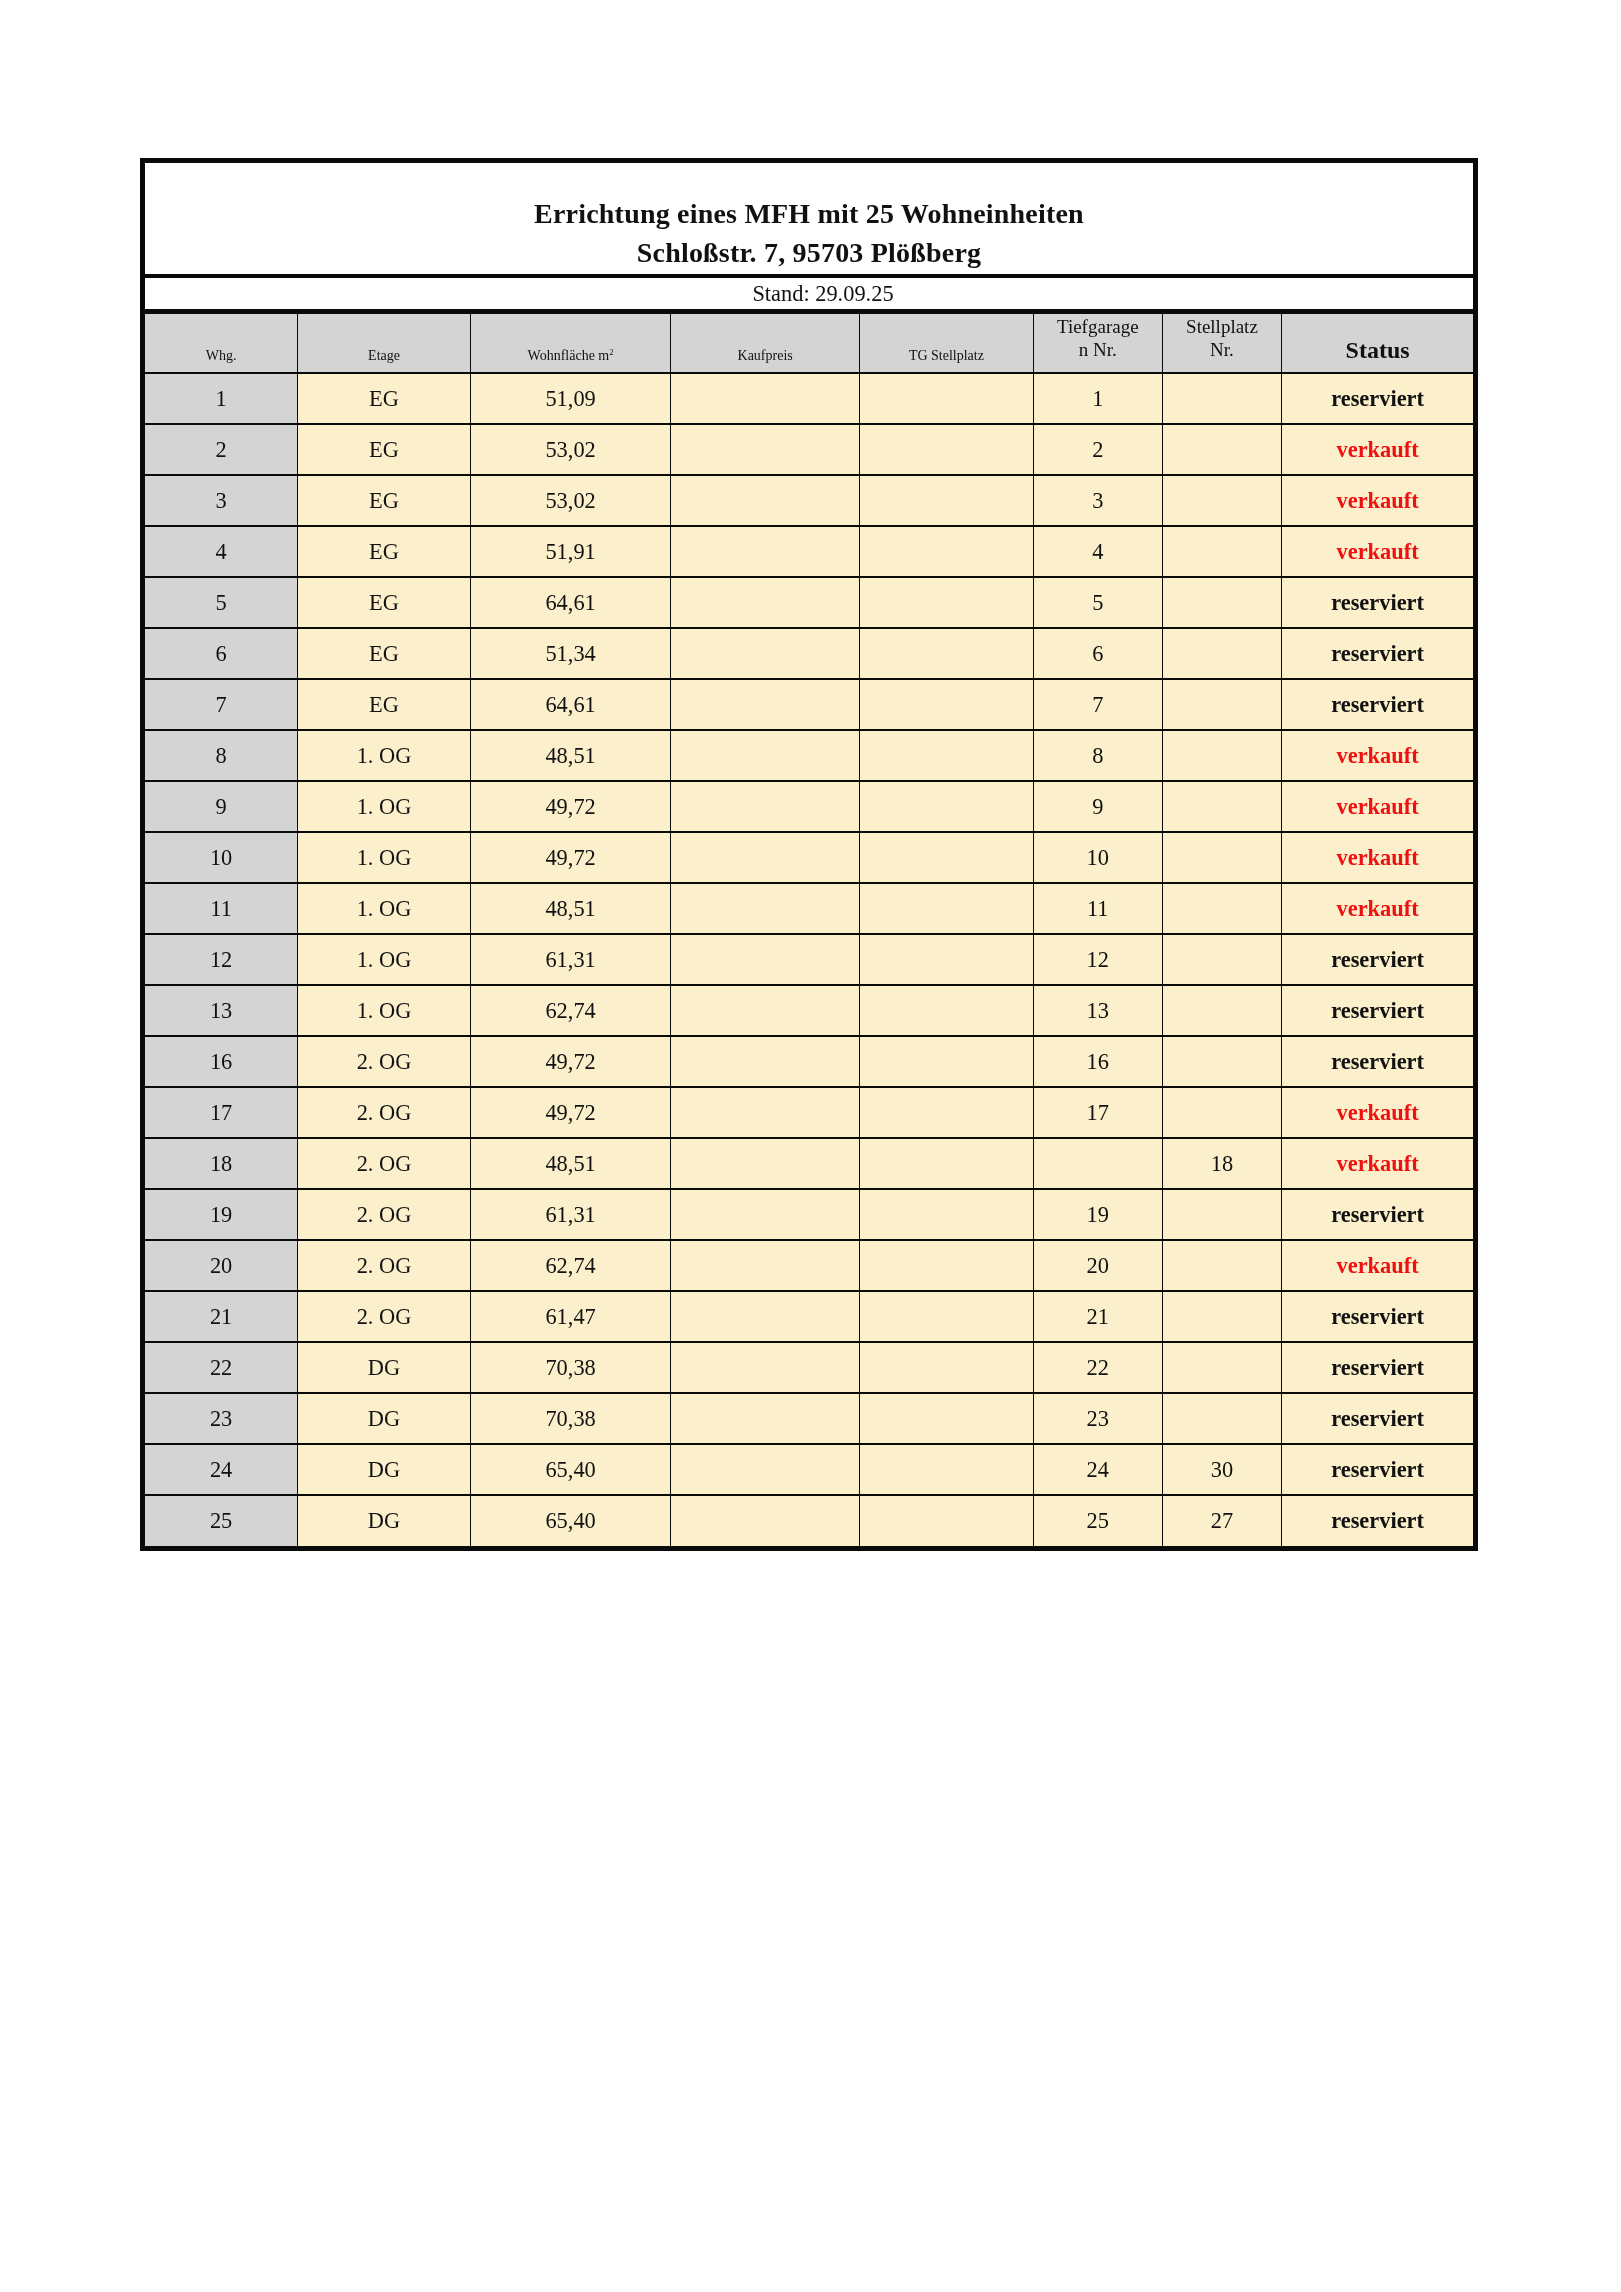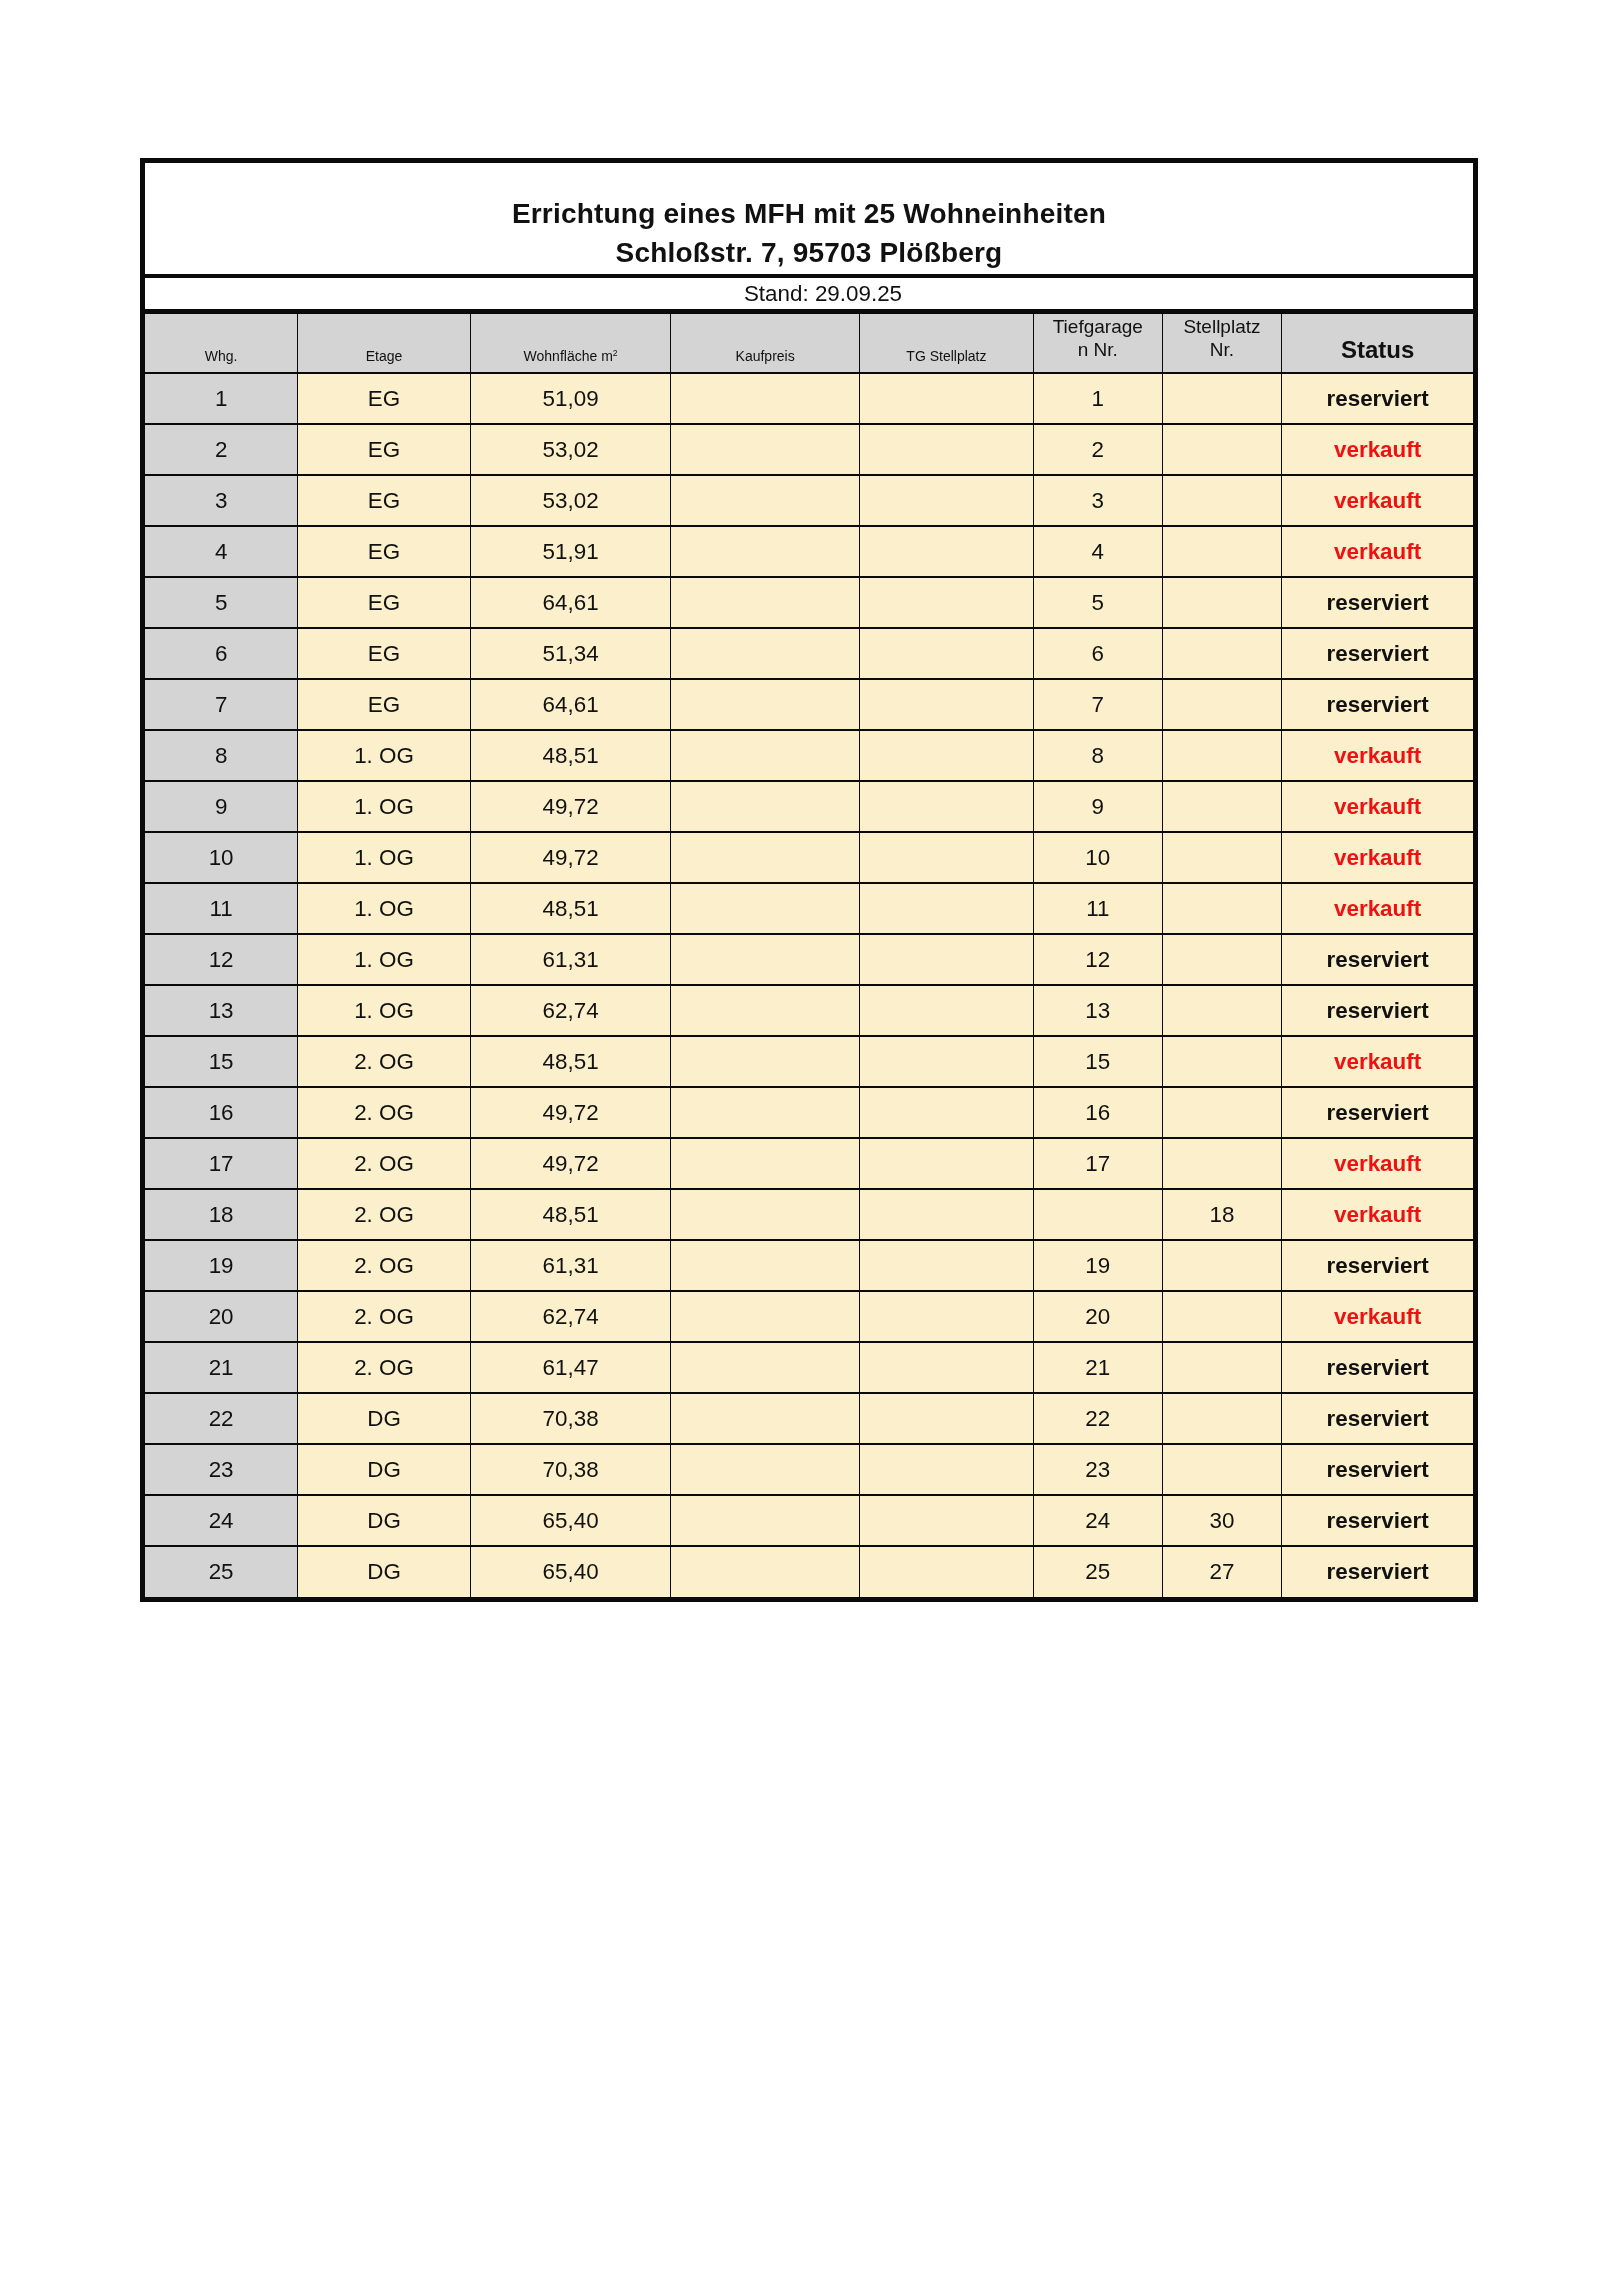--- a/index.html
+++ b/index.html
@@ -12,21 +12,21 @@
   }
   *{margin:0;padding:0;box-sizing:border-box;}
   html,body{background:#ffffff;}
   body{
     width:1621px;height:2293px;
     font-family:"Liberation Sans", sans-serif;
     color:var(--ink);
     position:relative;
   }
   .page{
-    position:absolute;left:0;top:0;width:1621px;height:1792px;background:#ffffff;
+    position:absolute;left:0;top:0;width:1621px;height:1792px;background:#ffffff;font-family:Liberation Serif, serif;
   }
   .doc{
     position:absolute;
     left:140px;top:158px;width:1338px;
     border:5.4px solid var(--line);
     background:#ffffff;
   }
   .title-box{
     height:115px;
     border-bottom:4.5px solid var(--line);
@@ -272,30 +272,20 @@
             <td class="col-whg">13</td>
             <td>1. OG</td>
             <td>62,74</td>
             <td></td>
             <td></td>
             <td>13</td>
             <td></td>
             <td class="status reserved">reserviert</td>
           </tr>
           <tr>
-            <td class="col-whg">15</td>
-            <td>2. OG</td>
-            <td>48,51</td>
-            <td></td>
-            <td></td>
-            <td>15</td>
-            <td></td>
-            <td class="status sold">verkauft</td>
-          </tr>
-          <tr>
             <td class="col-whg">16</td>
             <td>2. OG</td>
             <td>49,72</td>
             <td></td>
             <td></td>
             <td>16</td>
             <td></td>
             <td class="status reserved">reserviert</td>
           </tr>
           <tr>

